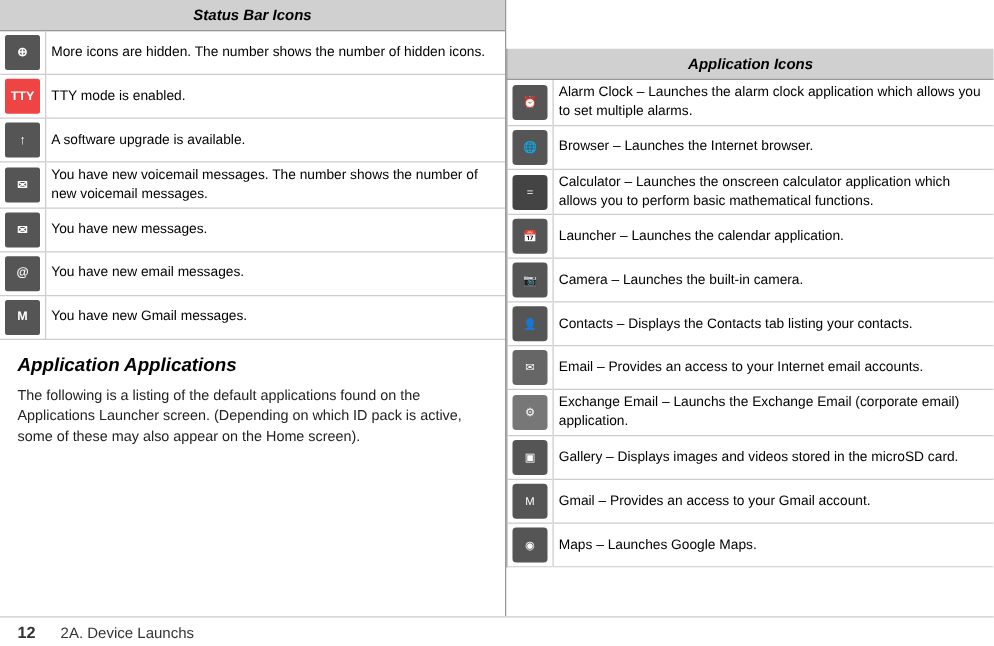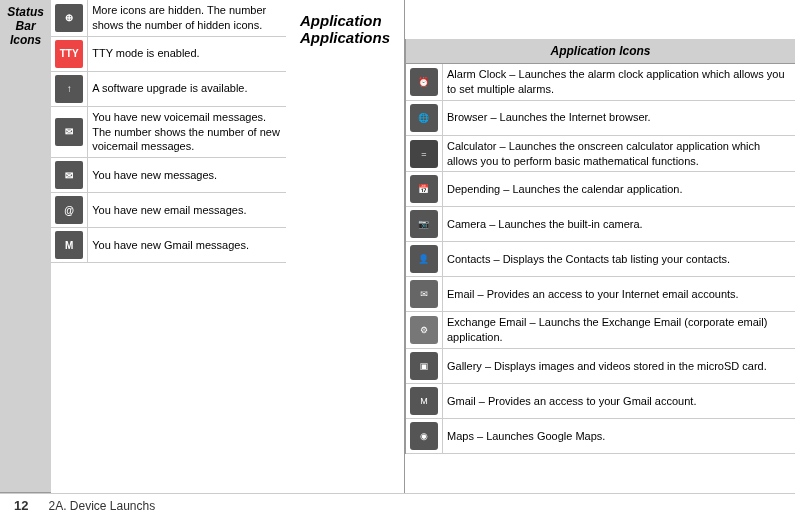--- a/index.html
+++ b/index.html
@@ -15,21 +15,21 @@
     }
     .main-content {
       display: flex;
       flex: 1;
       overflow: hidden;
     }
     .left-panel {
       width: 405px;
       border-right: 1px solid #999;
       display: flex;
-      flex-direction: row;
+      flex-direction: column;
     }
     .right-panel {
       width: 390px;
       display: flex;
       flex-direction: column;
       justify-content: center;
     }
     .section-header {
       background: #d0d0d0;
       text-align: center;
@@ -203,20 +203,21 @@
       <td class="icon-cell">
         <div class="icon-box" style="background:#555">M</div>
       </td>
       <td class="desc-cell">You have new Gmail messages.</td>
     </tr>
           </tbody>
       </table>
     </div>
     <div class="app-desc-section">
       <div class="app-desc-title">Application Applications</div>
+      <div class="app-desc-text">The following is a listing of the default applications found on the Applications Launcher screen. (Depending on which ID pack is active, some of these may also appear on the Home screen).</div>
     </div>
   </div>
 
   <div class="right-panel">
     <div class="section-header">Application Icons</div>
     <div class="app-icons-container">
       <table class="app-table">
         <tbody id="app-rows">
             <tr>
       <td class="app-icon-cell">
@@ -233,21 +234,21 @@
             <tr>
       <td class="app-icon-cell">
         <div class="app-icon-box" style="background:#444">=</div>
       </td>
       <td class="app-desc-cell"><b>Calculator</b> – Launches the onscreen calculator application which allows you to perform basic mathematical functions.</td>
     </tr>
             <tr>
       <td class="app-icon-cell">
         <div class="app-icon-box" style="background:#555">📅</div>
       </td>
-      <td class="app-desc-cell"><b>Depending</b> – Launches the calendar application.</td>
+      <td class="app-desc-cell"><b>Launcher</b> – Launches the calendar application.</td>
     </tr>
             <tr>
       <td class="app-icon-cell">
         <div class="app-icon-box" style="background:#555">📷</div>
       </td>
       <td class="app-desc-cell"><b>Camera</b> – Launches the built-in camera.</td>
     </tr>
             <tr>
       <td class="app-icon-cell">
         <div class="app-icon-box" style="background:#555">👤</div>

